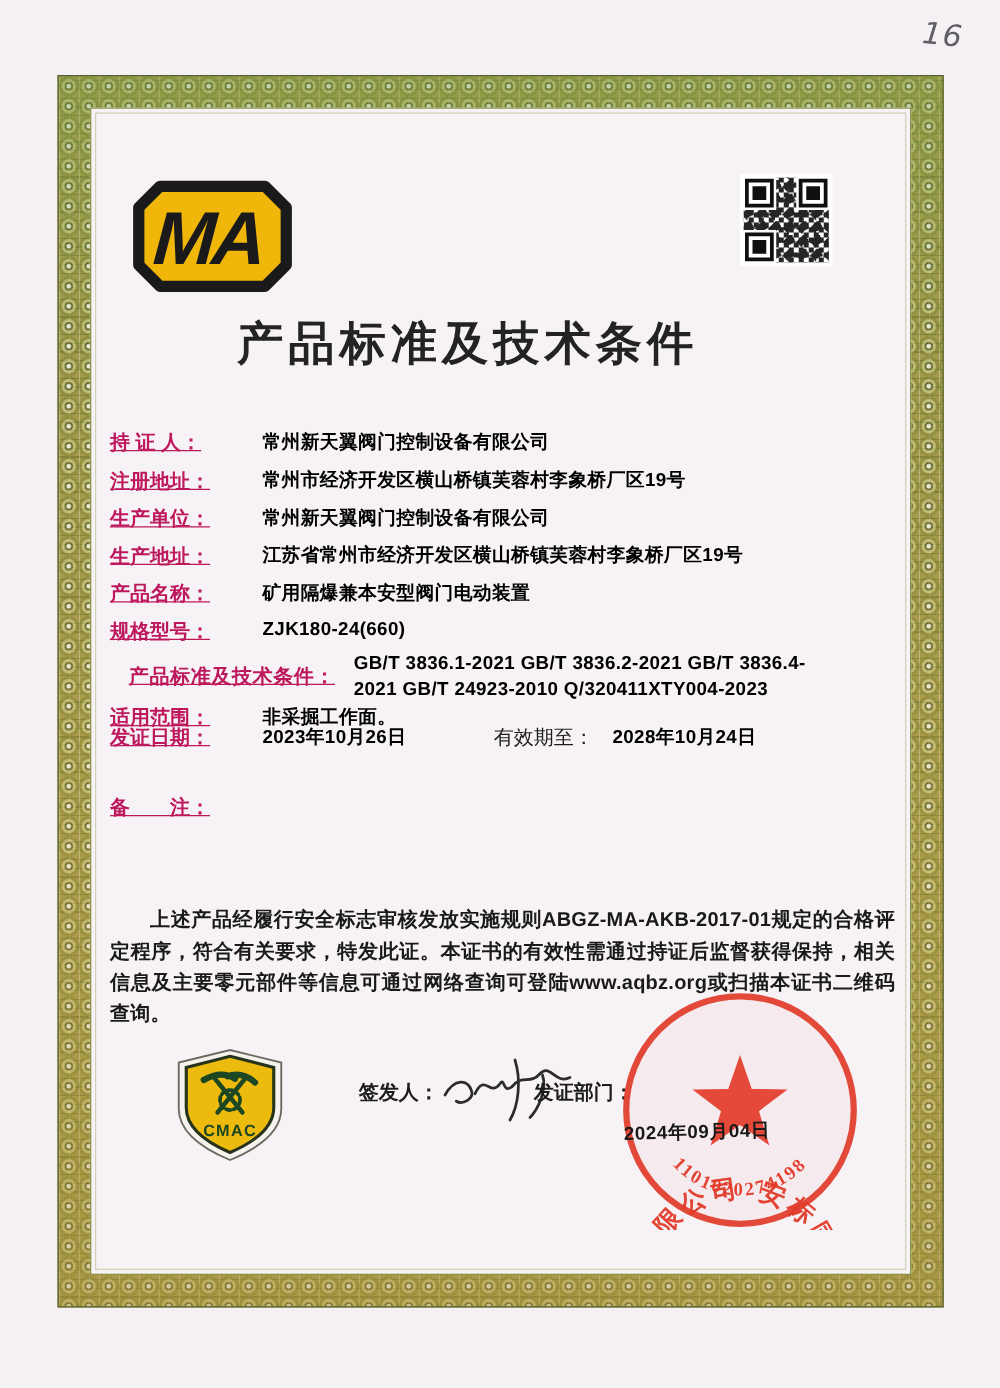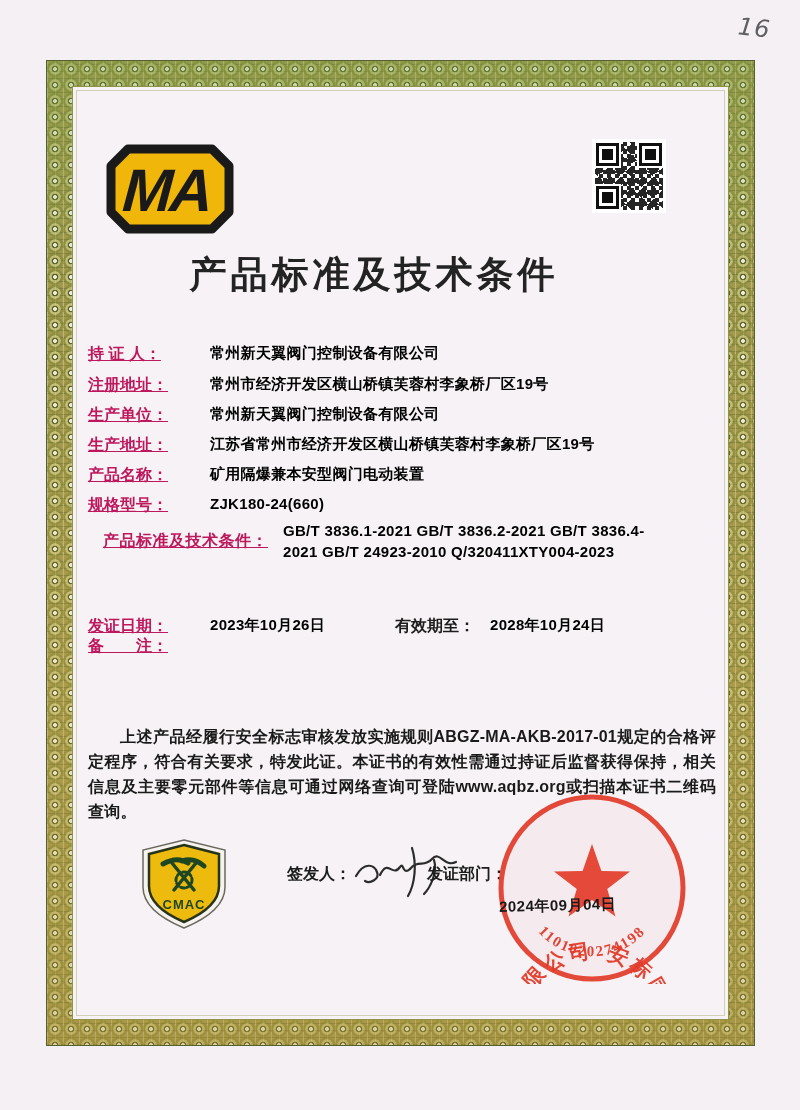--- a/index.html
+++ b/index.html
@@ -66,21 +66,21 @@
 
   
   .rows{position:absolute;left:88px;top:340px;width:634px;height:330px;}
   .row{position:absolute;left:0;display:flex;align-items:flex-start;width:100%;}
   .lab{flex:0 0 122px;font-size:16px;font-weight:700;color:#be185d;white-space:nowrap;text-decoration:underline;}
   .val{font-size:15px;font-weight:700;color:#000000;letter-spacing:.3px;}
   .row.std .lab{flex:0 0 180px;letter-spacing:.5px;margin-left:15px;}
   .row.std{align-items:center;}
   .std-lines{line-height:21px;}
   .iss-val{flex:0 0 185px;}
-  .exp-lab{flex:0 0 95px;font-size:16px;font-weight:700;white-space:nowrap;}
+  .exp-lab{flex:0 0 95px;font-size:16px;font-weight:400;white-space:nowrap;}
 
   
   .notice{
     position:absolute;left:88px;top:724px;width:628px;
     font-size:16px;font-weight:700;line-height:25px;color:#1a1a1a;
     text-indent:2em;text-align:justify;letter-spacing:.2px;
   }
 
   
   .cmac{position:absolute;left:136px;top:838px;width:96px;height:92px;}
@@ -158,22 +158,26 @@
       </div>
 
       <div class="row std" style="top:180px">
         <span class="lab">产品标准及技术条件：</span>
         <span class="val std-lines">
           <span>GB/T 3836.1-2021 GB/T 3836.2-2021 GB/T 3836.4-</span><br>
           <span>2021 GB/T 24923-2010 Q/320411XTY004-2023</span>
         </span>
       </div>
 
-
-      <div class="row" style="top:276px">
+      <div class="row" style="top:224px">
+        <span class="lab">适用范围：</span>
+        <span class="val">非采掘工作面。</span>
+      </div>
+
+      <div class="row" style="top:240px">
         <span class="lab">发证日期：</span>
         <span class="val iss-val">2023年10月26日</span>
         <span class="exp-lab">有效期至：</span>
         <span class="val">2028年10月24日</span>
       </div>
 
       <div class="row" style="top:296px">
         <span class="lab">备　　注：</span>
         <span class="val"></span>
       </div>

